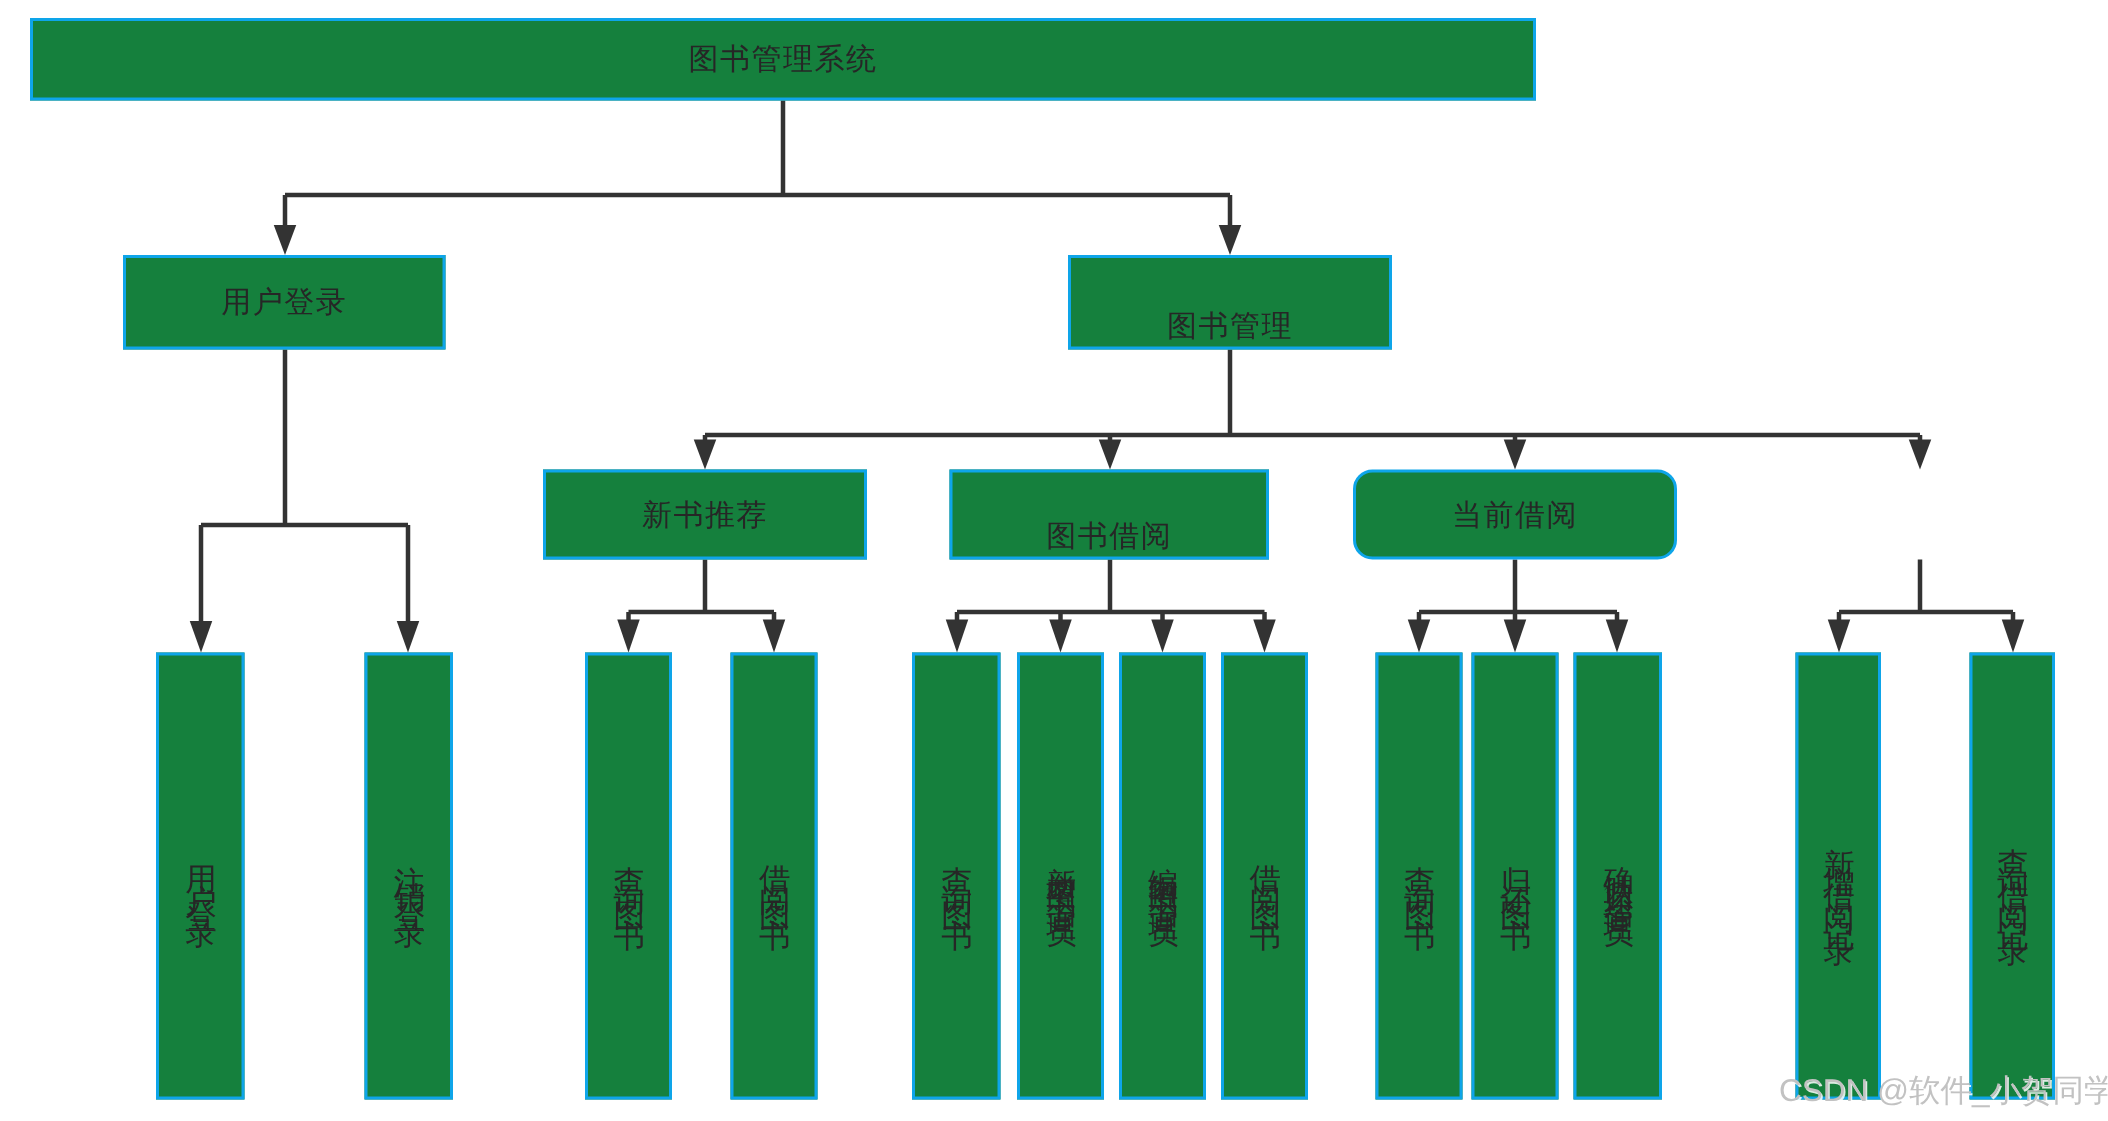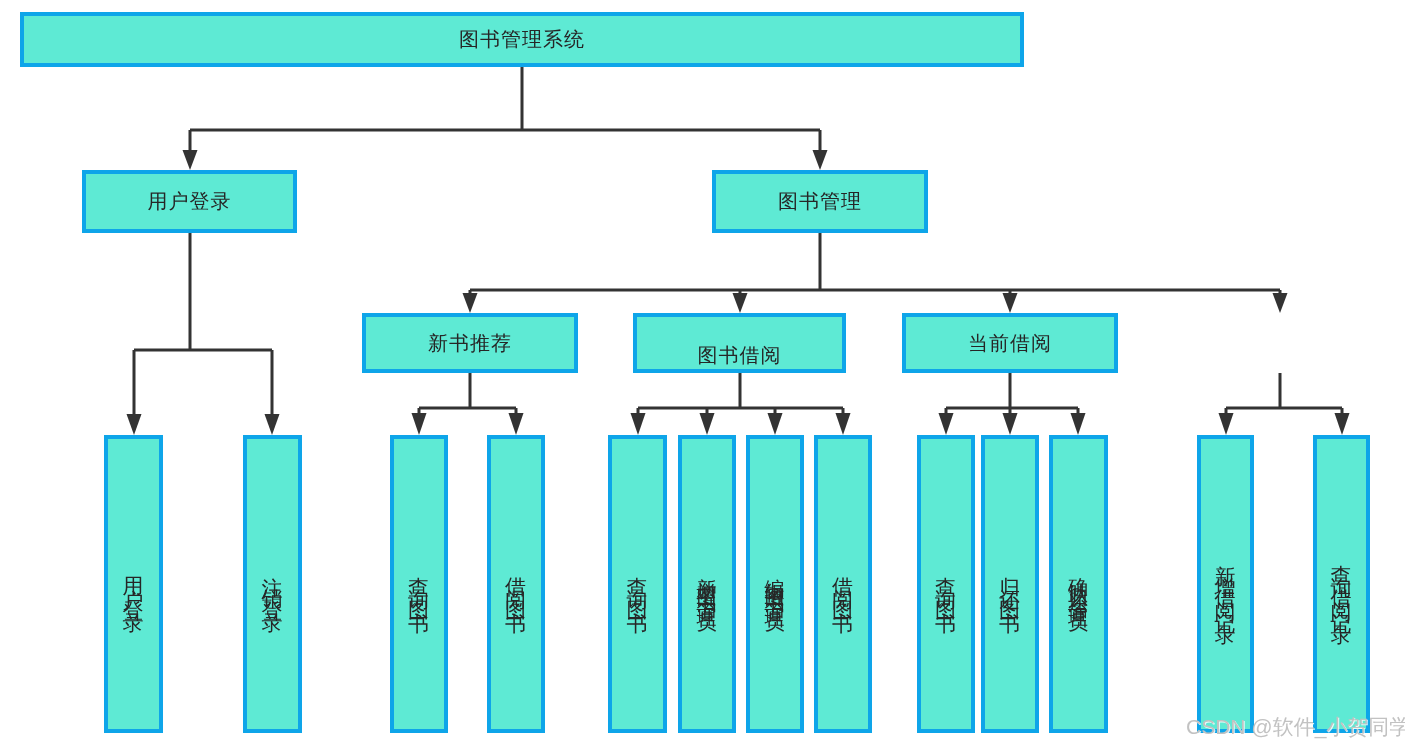--- a/index.html
+++ b/index.html
@@ -6,21 +6,21 @@
   body {
     width:1405px; height:747px; position:relative; overflow:hidden;
     background:#ffffff;
     font-family:"Liberation Sans", sans-serif;
     color:#262626;
   }
   .stage { position:absolute; left:0; top:0; width:1405px; height:747px; }
   svg.connectors { position:absolute; left:0; top:0; z-index:0; }
   .node {
     position:absolute; box-sizing:border-box;
-    border:4px solid #0ea5e9; background:#5eead4;
+    border:2px solid #0ea5e9; background:#15803d;
     display:flex; align-items:center; justify-content:center;
     z-index:1;
   }
   .hlbl { font-size:20px; letter-spacing:1px; white-space:nowrap; }
   .vlbl {
     writing-mode:vertical-rl;
     font-size:21px; letter-spacing:12px; line-height:1;
     white-space:nowrap;
   }
   .vlbl.tight { letter-spacing:5px; font-size:20px; }
@@ -84,31 +84,31 @@
     </g>
   </svg>
 
   <div class="node" style="left:20px; top:12px; width:1004px; height:55px;">
     <span class="hlbl">图书管理系统</span>
   </div>
 
   <div class="node" style="left:82px; top:170px; width:215px; height:63px;">
     <span class="hlbl">用户登录</span>
   </div>
-  <div class="node" style="left:712px; top:170px; width:216px; height:63px;">
+  <div class="node" style="left:712px; top:170px; width:216px; height:63px;align-items:flex-end;">
     <span class="hlbl">图书管理</span>
   </div>
 
   <div class="node" style="left:362px; top:313px; width:216px; height:60px;font-family:Liberation Mono, monospace;">
     <span class="hlbl">新书推荐</span>
   </div>
   <div class="node" style="left:633px; top:313px; width:213px; height:60px;align-items:flex-end;">
     <span class="hlbl">图书借阅</span>
   </div>
-  <div class="node" style="left:902px; top:313px; width:216px; height:60px;">
+  <div class="node" style="left:902px; top:313px; width:216px; height:60px;border-radius:13px;">
     <span class="hlbl">当前借阅</span>
   </div>
 
   <div class="node" style="left:104px; top:435px; width:59px; height:298px;">
     <span class="vlbl">用户登录</span>
   </div>
   <div class="node" style="left:243px; top:435px; width:59px; height:298px;">
     <span class="vlbl">注销登录</span>
   </div>
 

